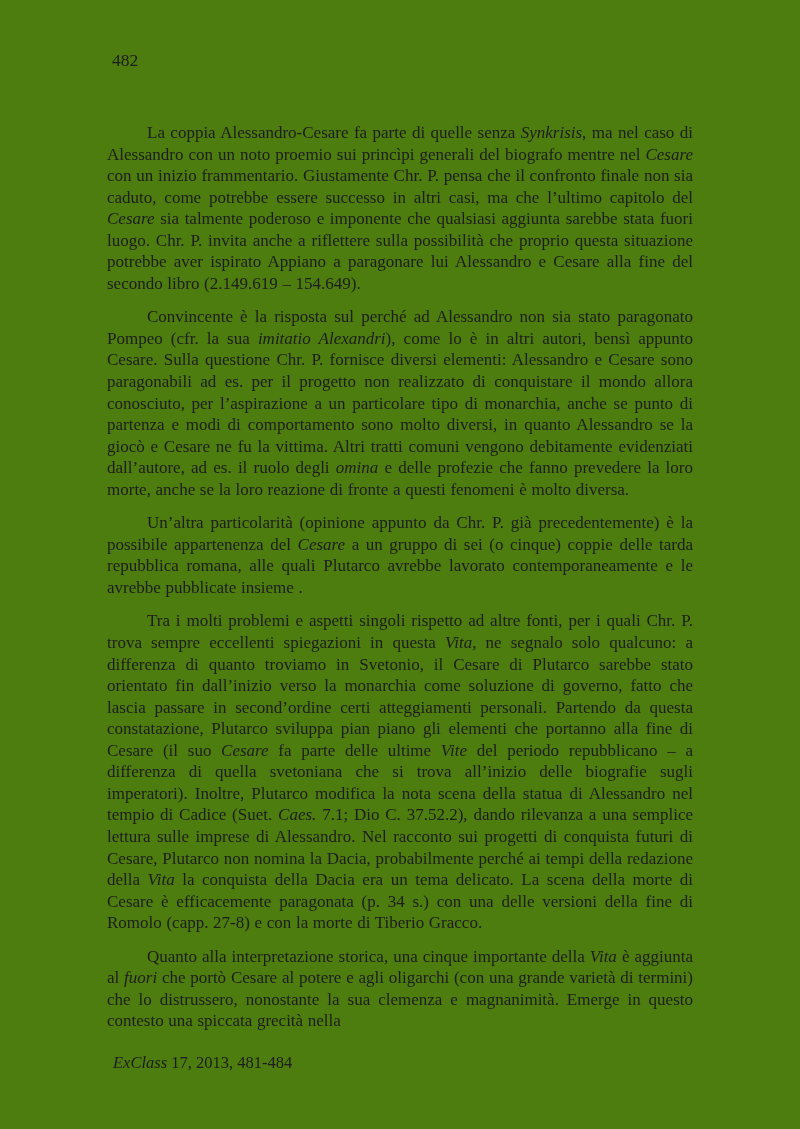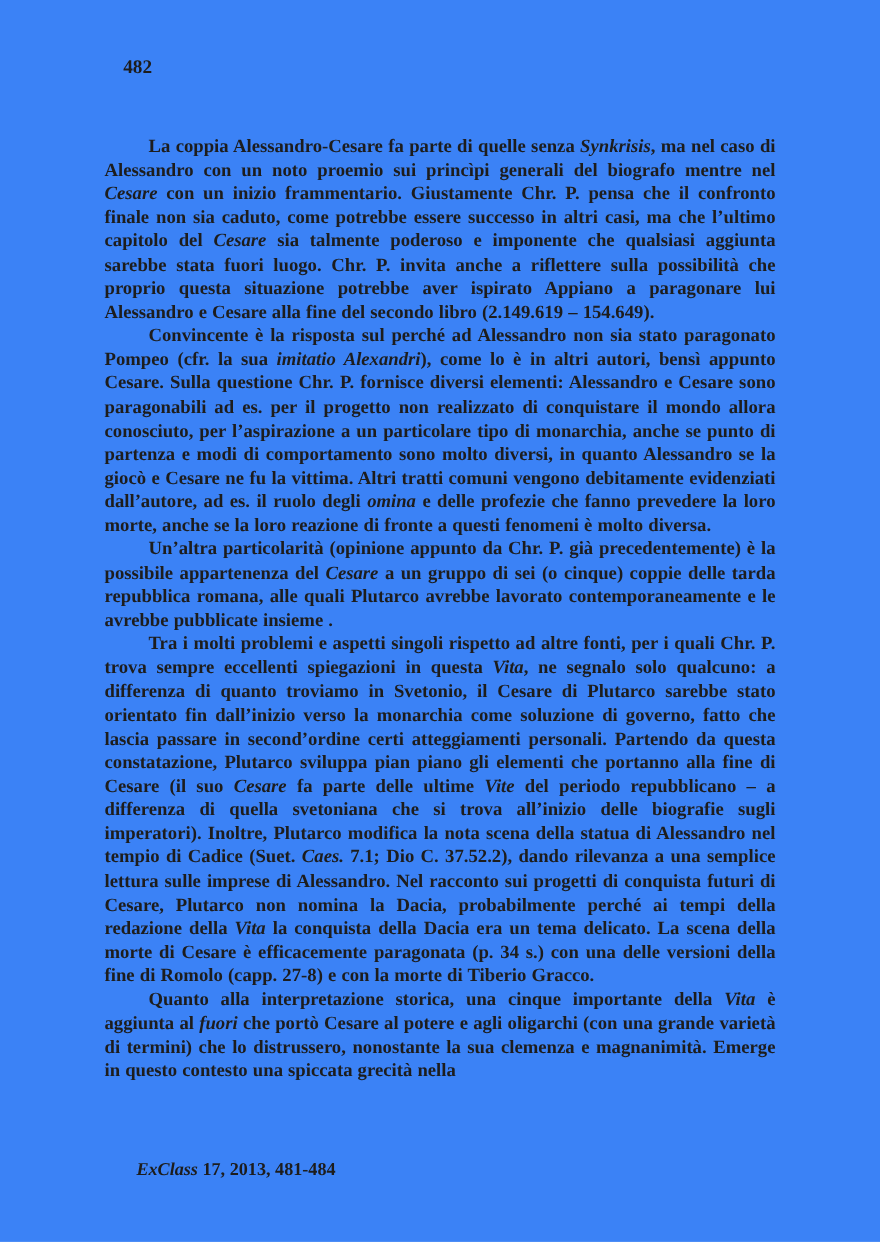--- a/index.html
+++ b/index.html
@@ -11,22 +11,21 @@
     width: 800px;
     height: 1129px;
     position: relative;
     font-family: "Liberation Serif", serif;
     color: #1d1d1d;
     -webkit-font-smoothing: antialiased;
   }
   .page {
     position: absolute;
     inset: 0;
-    background: #3b82f6;
-    font-weight: bold;
+    background: #4d7c0f;
   }
   .text-block {
     position: absolute;
     left: 95px;
     top: 50px;
     width: 610px;
   }
   .running-head {
     position: relative;
     height: 22px;
@@ -41,33 +40,33 @@
     font-size: 17.5px;
   }
   .sc {
     font-variant: small-caps;
     letter-spacing: 0.2px;
   }
   .body-text {
     margin-top: 50px;
   }
   .body-text p {
-    margin: 0;
+    margin: 12px;
     font-size: 17px;
     line-height: 21.55px;
     text-align: justify;
     text-indent: 40px;
     word-spacing: 0.4px;
   }
   em {
     font-style: italic;
   }
   .page-footer {
     position: absolute;
-    left: 124px;
+    left: 113px;
     top: 1053px;
     font-size: 16.5px;
     white-space: nowrap;
     text-align: center;
   }
 </style>
 </head>
 <body>
 
 <div class="page">

